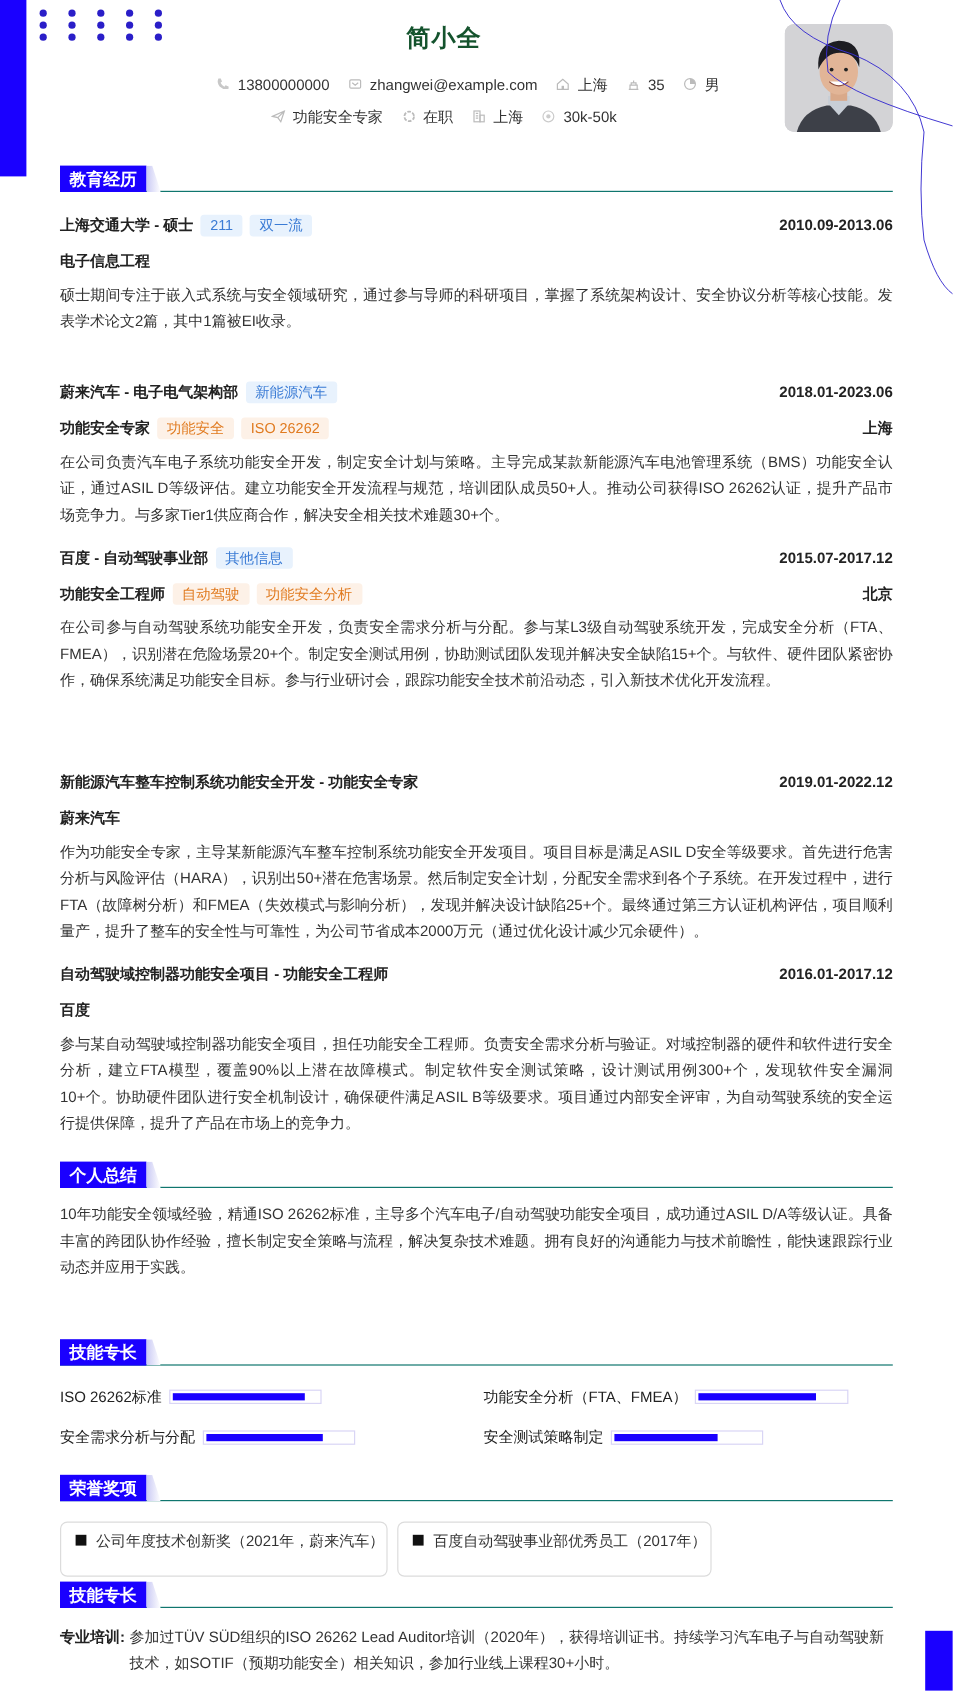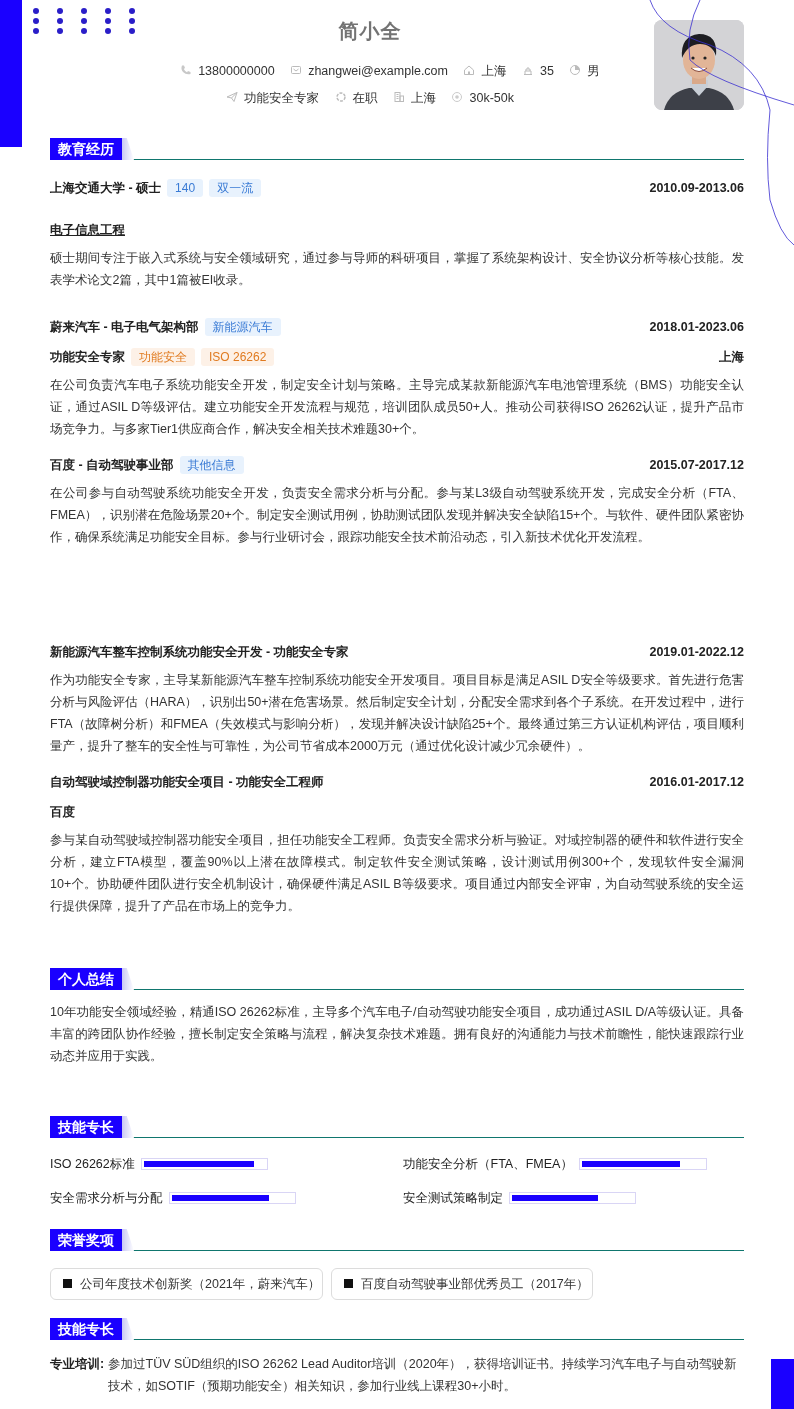--- a/index.html
+++ b/index.html
@@ -5,21 +5,21 @@
   * { box-sizing: border-box; margin: 0; padding: 0; }
   html, body { width: 794px; height: 1409px; overflow: hidden; background: #ffffff; }
   body { position: relative; font-family: "Liberation Sans", "DejaVu Sans", sans-serif; color: #222; }
 
   .left-bar { position: absolute; left: 0; top: 0; width: 22px; height: 147px; background: #1a00ff; }
   .br-bar { position: absolute; left: 771px; top: 1359px; width: 23px; height: 50px; background: #1a00ff; }
   .dots { position: absolute; left: 30px; top: 8px; display: grid; grid-template-columns: repeat(5, 24px); grid-row-gap: 4px; }
   .dots span { width: 6px; height: 6px; border-radius: 50%; background: #2a1ec8; display: block; margin-left: 3px; }
   .curves { position: absolute; left: 600px; top: 0; width: 194px; height: 260px; pointer-events: none; }
 
-  .name { position: absolute; left: 0; width: 740px; top: 18px; text-align: center; font-size: 20px; font-weight: bold; color: #737373; letter-spacing: 1px; }
+  .name { position: absolute; left: 0; width: 740px; top: 18px; text-align: center; font-size: 20px; font-weight: bold; color: #14532d; letter-spacing: 1px; }
   .info-row { position: absolute; left: 0; width: 740px; text-align: center; font-size: 12.5px; color: #333; }
   .info-row.r1 { top: 63px; padding-left: 40px; }
   .info-row.r2 { top: 90px; }
   .info-item { display: inline-block; margin: 0 6px; white-space: nowrap; }
   .ico { display: inline-block; width: 12px; height: 12px; margin-right: 6px; vertical-align: -1px; }
 
   .avatar { position: absolute; left: 654px; top: 20px; width: 90px; height: 90px; border-radius: 8px; background: #cfcfd2; overflow: hidden; }
 
   .section { position: absolute; left: 50px; width: 694px; }
   .sec-head { position: relative; height: 22px; border-bottom: 1px solid #0f766e; }
@@ -32,21 +32,21 @@
   .tag { display: inline-block; padding: 0 8px; height: 18px; line-height: 18px; font-size: 12px; border-radius: 3px; margin-left: 6px; font-weight: normal; }
   .tag.blue { background: #e8f2fd; color: #3a7bd5; }
   .tag.orange { background: #fdf1e7; color: #e07a1f; }
   .desc { font-size: 12.5px; line-height: 22px; color: #333; text-align: justify; }
 
   .skill-grid { position: relative; }
   .skill { position: absolute; font-size: 12.5px; height: 14px; line-height: 14px; white-space: nowrap; }
   .skill .bar { display: inline-block; vertical-align: -2px; height: 12px; border: 1px solid #d9d5f5; margin-left: 6px; position: relative; background: #fff; }
   .skill .bar .fill { position: absolute; left: 2px; top: 2px; height: 6px; background: #1a00ff; }
 
-  .award { position: absolute; top: 0; height: 32px; border: 1px solid #dcdcdc; border-radius: 6px; font-size: 12.5px; line-height: 30px; padding: 0 14px 0 12px; color: #333; white-space: nowrap; }
+  .award { position: absolute; top: 0; height: 46px; border: 1px solid #dcdcdc; border-radius: 6px; font-size: 12.5px; line-height: 30px; padding: 0 14px 0 12px; color: #333; white-space: nowrap; }
   .award .sq { display: inline-block; width: 9px; height: 9px; background: #111; margin-right: 8px; vertical-align: 0px; }
 
   .other { font-size: 12.5px; line-height: 22px; color: #333; position: relative; padding-left: 58px; }
   .other .lbl { position: absolute; left: 0; top: 0; font-weight: bold; color: #222; }
 </style>
 </head>
 <body>
 
 <div class="left-bar"></div>
 <div class="br-bar"></div>
@@ -144,54 +144,59 @@
 <svg class="curves" viewBox="0 0 194 260">
   <path d="M50 0 Q60 30 110 45 Q160 65 170 110 Q165 160 170 200 Q180 235 194 245" fill="none" stroke="#3a2fd0" stroke-width="0.8"></path>
   <path d="M100 0 Q85 30 90 60 Q110 80 194 105" fill="none" stroke="#3a2fd0" stroke-width="0.8"></path>
 </svg>
 
 <div class="section" style="top:138px;">
   <div class="sec-head">
     <div class="sec-tab">教育经历</div>
   </div>
   <div class="row bold" style="margin-top:19px;">
-    <span>上海交通大学 - 硕士</span><span class="tag blue">140</span><span class="tag blue">双一流</span>
+    <span>上海交通大学 - 硕士</span><span class="tag blue">211</span><span class="tag blue">双一流</span>
     <span class="right">2010.09-2013.06</span>
   </div>
-  <div class="row bold" style="margin-top:24px;text-decoration:underline;">电子信息工程</div>
+  <div class="row bold" style="margin-top:12px;">电子信息工程</div>
   <div class="desc" style="margin-top:8px;">硕士期间专注于嵌入式系统与安全领域研究，通过参与导师的科研项目，掌握了系统架构设计、安全协议分析等核心技能。发表学术论文2篇，其中1篇被EI收录。</div>
 </div>
 
 <div class="section" style="top:299px;">
   <div>
     <div class="row bold" style="margin-top:19px;">
       <span>蔚来汽车 - 电子电气架构部</span><span class="tag blue">新能源汽车</span>
       <span class="right">2018.01-2023.06</span>
     </div>
     <div class="row bold" style="margin-top:12px;">
       <span>功能安全专家</span><span class="tag orange">功能安全</span><span class="tag orange">ISO 26262</span>
       <span class="right">上海</span>
     </div>
     <div class="desc" style="margin-top:8px;">在公司负责汽车电子系统功能安全开发，制定安全计划与策略。主导完成某款新能源汽车电池管理系统（BMS）功能安全认证，通过ASIL D等级评估。建立功能安全开发流程与规范，培训团队成员50+人。推动公司获得ISO 26262认证，提升产品市场竞争力。与多家Tier1供应商合作，解决安全相关技术难题30+个。</div>
   </div>
   <div>
     <div class="row bold" style="margin-top:16px;">
       <span>百度 - 自动驾驶事业部</span><span class="tag blue">其他信息</span>
       <span class="right">2015.07-2017.12</span>
     </div>
+    <div class="row bold" style="margin-top:12px;">
+      <span>功能安全工程师</span><span class="tag orange">自动驾驶</span><span class="tag orange">功能安全分析</span>
+      <span class="right">北京</span>
+    </div>
     <div class="desc" style="margin-top:8px;">在公司参与自动驾驶系统功能安全开发，负责安全需求分析与分配。参与某L3级自动驾驶系统开发，完成安全分析（FTA、FMEA），识别潜在危险场景20+个。制定安全测试用例，协助测试团队发现并解决安全缺陷15+个。与软件、硬件团队紧密协作，确保系统满足功能安全目标。参与行业研讨会，跟踪功能安全技术前沿动态，引入新技术优化开发流程。</div>
   </div>
 </div>
 
 <div class="section" style="top:624px;">
   <div>
     <div class="row bold" style="margin-top:19px;">
       <span>新能源汽车整车控制系统功能安全开发 - 功能安全专家</span>
       <span class="right">2019.01-2022.12</span>
     </div>
+    <div class="row bold" style="margin-top:12px;">蔚来汽车</div>
     <div class="desc" style="margin-top:8px;">作为功能安全专家，主导某新能源汽车整车控制系统功能安全开发项目。项目目标是满足ASIL D安全等级要求。首先进行危害分析与风险评估（HARA），识别出50+潜在危害场景。然后制定安全计划，分配安全需求到各个子系统。在开发过程中，进行FTA（故障树分析）和FMEA（失效模式与影响分析），发现并解决设计缺陷25+个。最终通过第三方认证机构评估，项目顺利量产，提升了整车的安全性与可靠性，为公司节省成本2000万元（通过优化设计减少冗余硬件）。</div>
   </div>
   <div>
     <div class="row bold" style="margin-top:16px;">
       <span>自动驾驶域控制器功能安全项目 - 功能安全工程师</span>
       <span class="right">2016.01-2017.12</span>
     </div>
     <div class="row bold" style="margin-top:12px;">百度</div>
     <div class="desc" style="margin-top:8px;">参与某自动驾驶域控制器功能安全项目，担任功能安全工程师。负责安全需求分析与验证。对域控制器的硬件和软件进行安全分析，建立FTA模型，覆盖90%以上潜在故障模式。制定软件安全测试策略，设计测试用例300+个，发现软件安全漏洞10+个。协助硬件团队进行安全机制设计，确保硬件满足ASIL B等级要求。项目通过内部安全评审，为自动驾驶系统的安全运行提供保障，提升了产品在市场上的竞争力。</div>
   </div>

